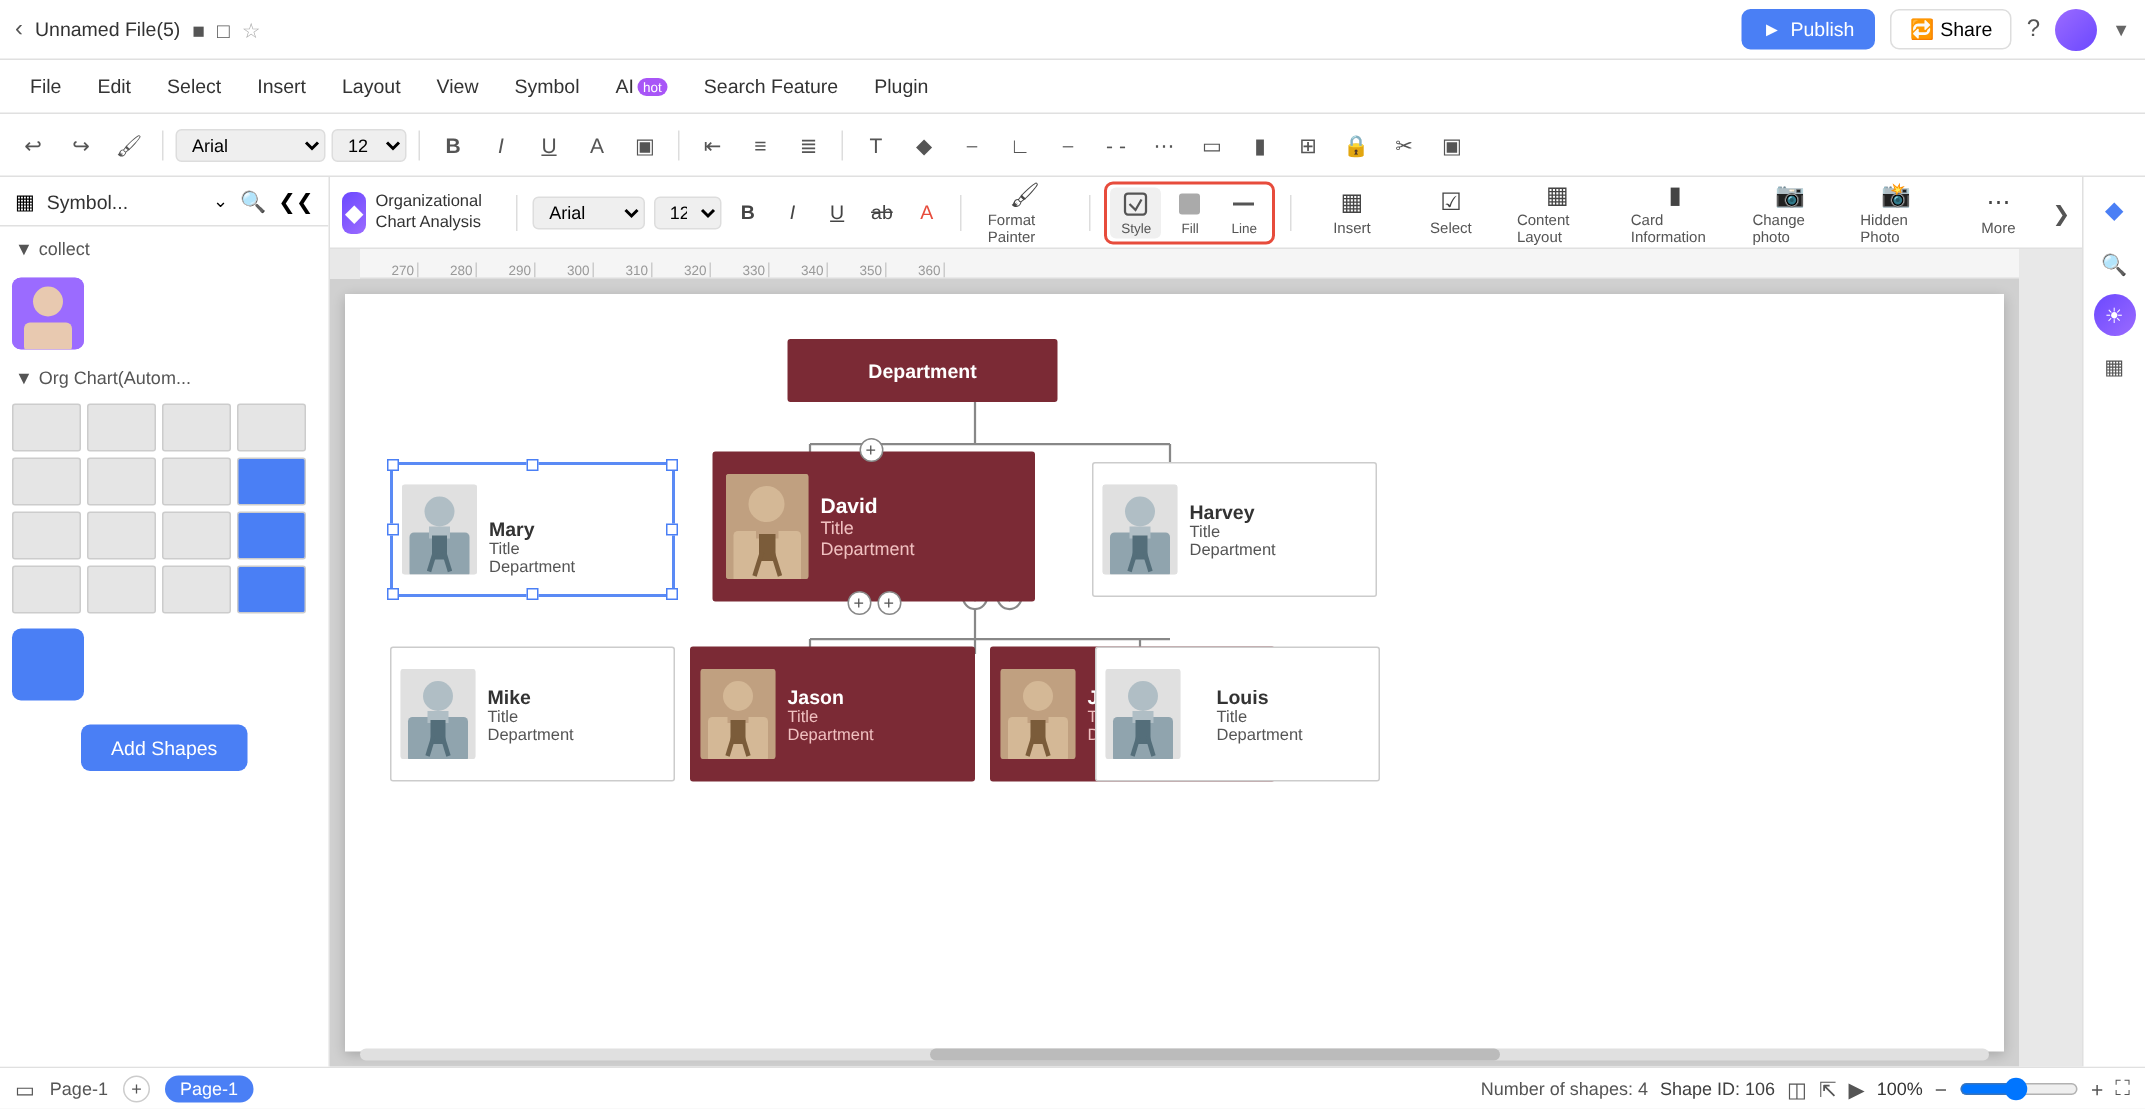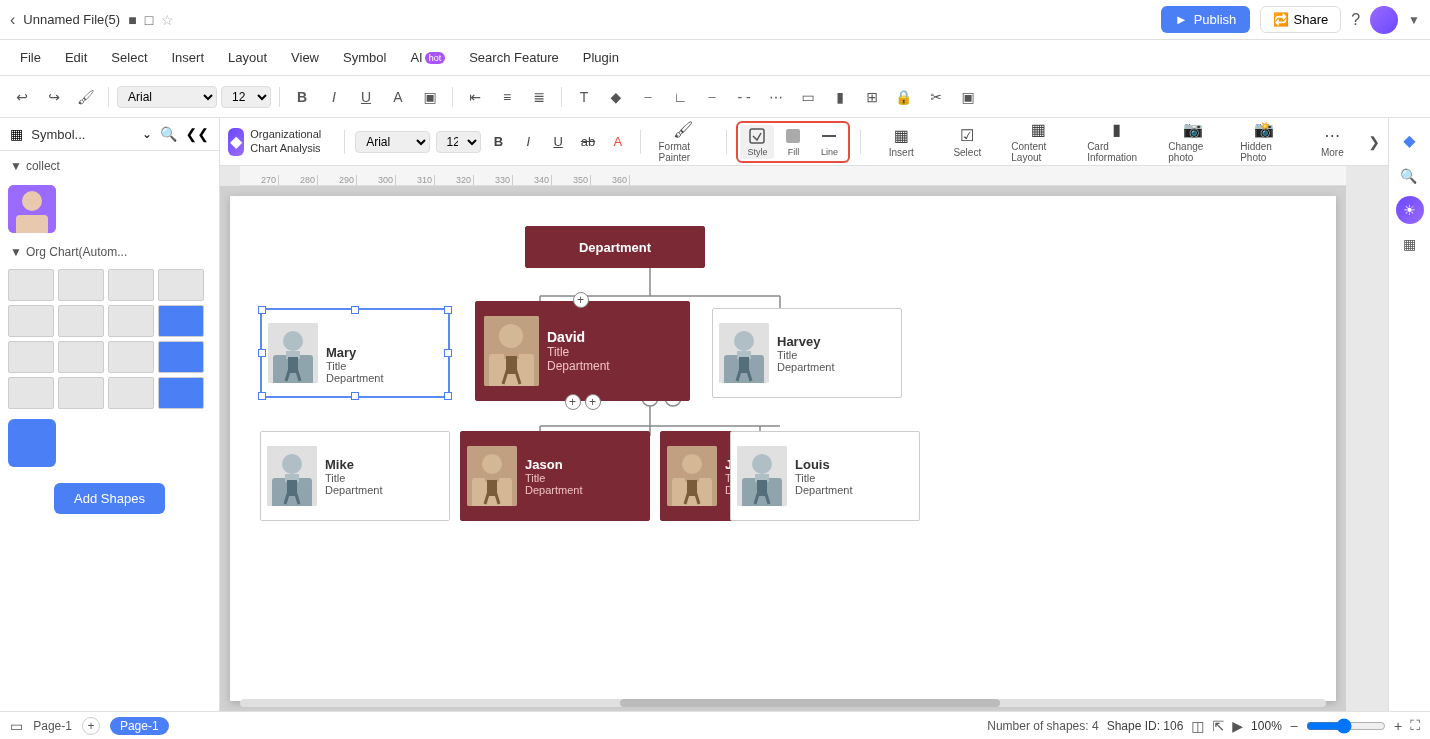--- a/index.html
+++ b/index.html
@@ -565,21 +565,21 @@
                   <line x1="31" y1="52" x2="36" y2="68" stroke="#7b5c3a" stroke-width="3"></line>
                 </svg>
               </div>
               <div>
                 <div style="font-size:14px;font-weight:bold;color:#fff;">David</div>
                 <div style="font-size:12px;color:#f0c0c0;">Title</div>
                 <div style="font-size:12px;color:#f0c0c0;">Department</div>
               </div>
             </div>
 
-            <div style="position:absolute;top:82px;left:452px;width:190px;height:90px;background:#fff;border:1px solid #ccc;border-radius:2px;display:flex;align-items:center;gap:8px;padding:6px;">
+            <div style="position:absolute;top:82px;left:468px;width:190px;height:90px;background:#fff;border:1px solid #ccc;border-radius:2px;display:flex;align-items:center;gap:8px;padding:6px;">
               <div style="width:50px;height:60px;background:#e0e0e0;border-radius:2px;overflow:hidden;flex-shrink:0;">
                 <svg viewBox="0 0 50 60" width="50" height="60">
                   <rect width="50" height="60" fill="#e0e0e0"></rect>
                   <circle cx="25" cy="18" r="10" fill="#b0bec5"></circle>
                   <rect x="5" y="32" width="40" height="30" rx="3" fill="#90a4ae"></rect>
                   <rect x="18" y="28" width="14" height="8" fill="#b0bec5"></rect>
                   <rect x="20" y="34" width="10" height="16" fill="#546e7a"></rect>
                   <line x1="22" y1="45" x2="18" y2="58" stroke="#546e7a" stroke-width="3"></line>
                   <line x1="28" y1="45" x2="32" y2="58" stroke="#546e7a" stroke-width="3"></line>
                 </svg>
@@ -641,21 +641,21 @@
                   <line x1="28" y1="45" x2="32" y2="58" stroke="#7b5c3a" stroke-width="3"></line>
                 </svg>
               </div>
               <div>
                 <div style="font-size:13px;font-weight:bold;color:#fff;">Jessica</div>
                 <div style="font-size:11px;color:#f0c0c0;">Title</div>
                 <div style="font-size:11px;color:#f0c0c0;">Department</div>
               </div>
             </div>
 
-            <div style="position:absolute;top:205px;left:470px;width:190px;height:90px;background:#fff;border:1px solid #ccc;border-radius:2px;display:flex;align-items:center;gap:8px;padding:6px;">
+            <div style="position:absolute;top:205px;left:470px;width:190px;height:90px;background:#fff;border:1px solid #ccc;border-radius:2px;display:flex;align-items:center;gap:24px;padding:6px;">
               <div style="width:50px;height:60px;background:#e0e0e0;border-radius:2px;overflow:hidden;flex-shrink:0;">
                 <svg viewBox="0 0 50 60" width="50" height="60">
                   <rect width="50" height="60" fill="#e0e0e0"></rect>
                   <circle cx="25" cy="18" r="10" fill="#b0bec5"></circle>
                   <rect x="5" y="32" width="40" height="30" rx="3" fill="#90a4ae"></rect>
                   <rect x="18" y="28" width="14" height="8" fill="#b0bec5"></rect>
                   <rect x="20" y="34" width="10" height="16" fill="#546e7a"></rect>
                   <line x1="22" y1="45" x2="18" y2="58" stroke="#546e7a" stroke-width="3"></line>
                   <line x1="28" y1="45" x2="32" y2="58" stroke="#546e7a" stroke-width="3"></line>
                 </svg>

